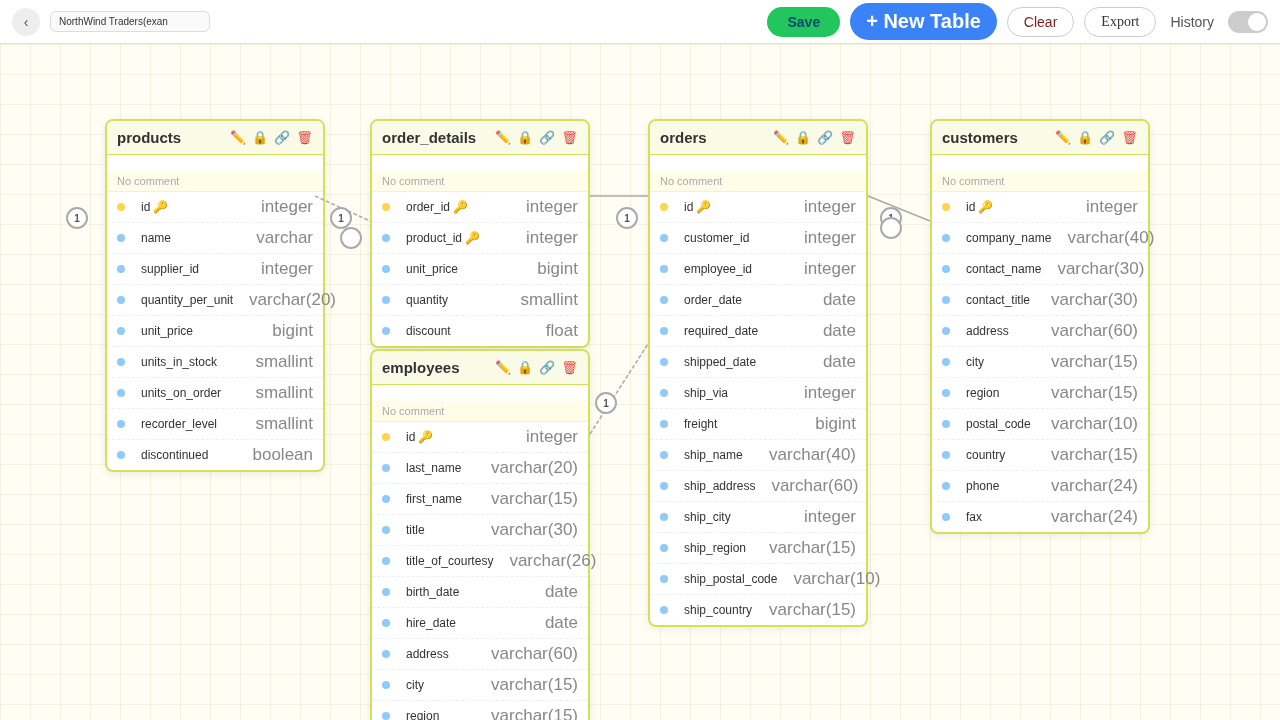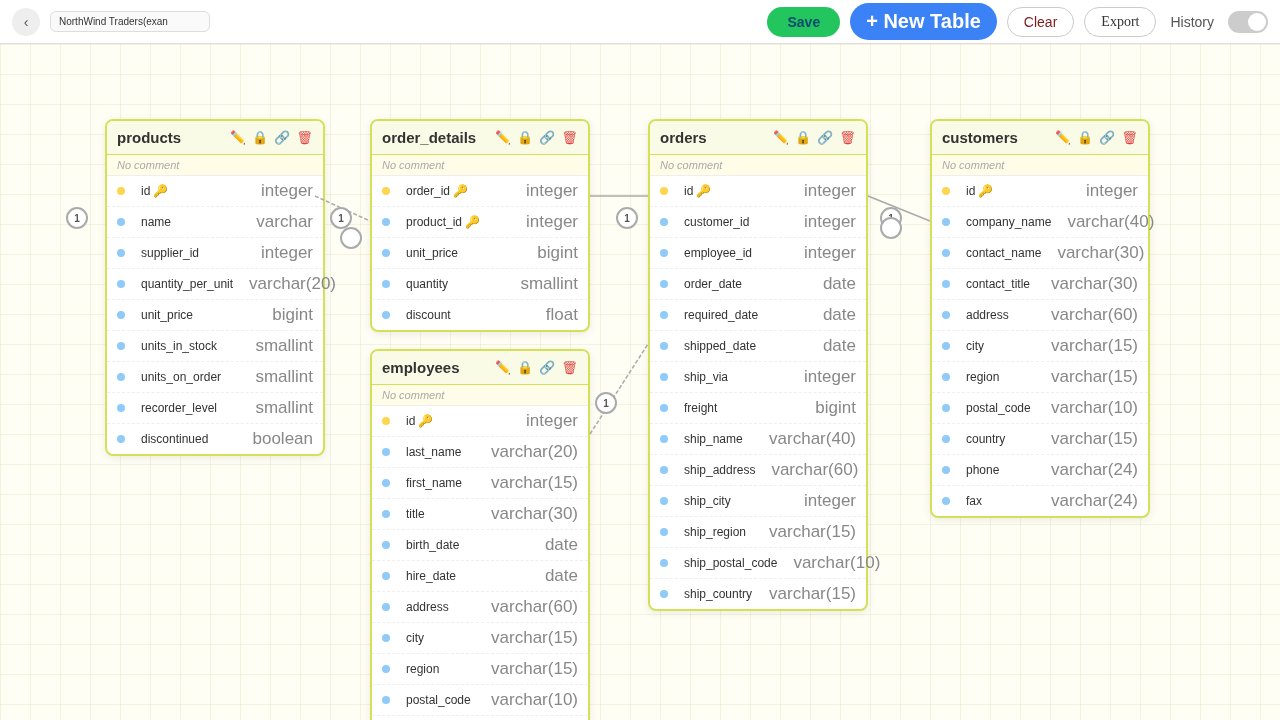--- a/index.html
+++ b/index.html
@@ -90,21 +90,21 @@
     .table-header-icons {
       display: flex; gap: 6px; align-items: center;
     }
     .table-header-icons span {
       cursor: pointer; color: #888; font-size: 13px;
     }
     .table-header-icons .del { color: #e53e3e; }
     .table-comment {
       background: #fffde7; padding: 4px 10px;
       font-size: 11px; color: #aaa; border-bottom: 1px solid #eee;
-      font-style: italic;
+      margin-top: 16px;
     }
     .table-body {}
     .field-row {
       display: flex; align-items: center;
       padding: 5px 10px; border-bottom: 1px dashed #eee;
       gap: 16px;
     }
     .field-row:last-child { border-bottom: none; }
     .field-dot {
       width: 8px; height: 8px; border-radius: 50%;
@@ -448,20 +448,25 @@
         <span class="field-name">first_name</span>
         <span class="field-type">varchar(15)</span>
       </div>
       <div class="field-row">
         <div class="field-dot"></div>
         <span class="field-name">title</span>
         <span class="field-type">varchar(30)</span>
       </div>
       <div class="field-row">
         <div class="field-dot"></div>
+        <span class="field-name">title_of_courtesy</span>
+        <span class="field-type">varchar(26)</span>
+      </div>
+      <div class="field-row">
+        <div class="field-dot"></div>
         <span class="field-name">birth_date</span>
         <span class="field-type">date</span>
       </div>
       <div class="field-row">
         <div class="field-dot"></div>
         <span class="field-name">hire_date</span>
         <span class="field-type">date</span>
       </div>
       <div class="field-row">
         <div class="field-dot"></div>

